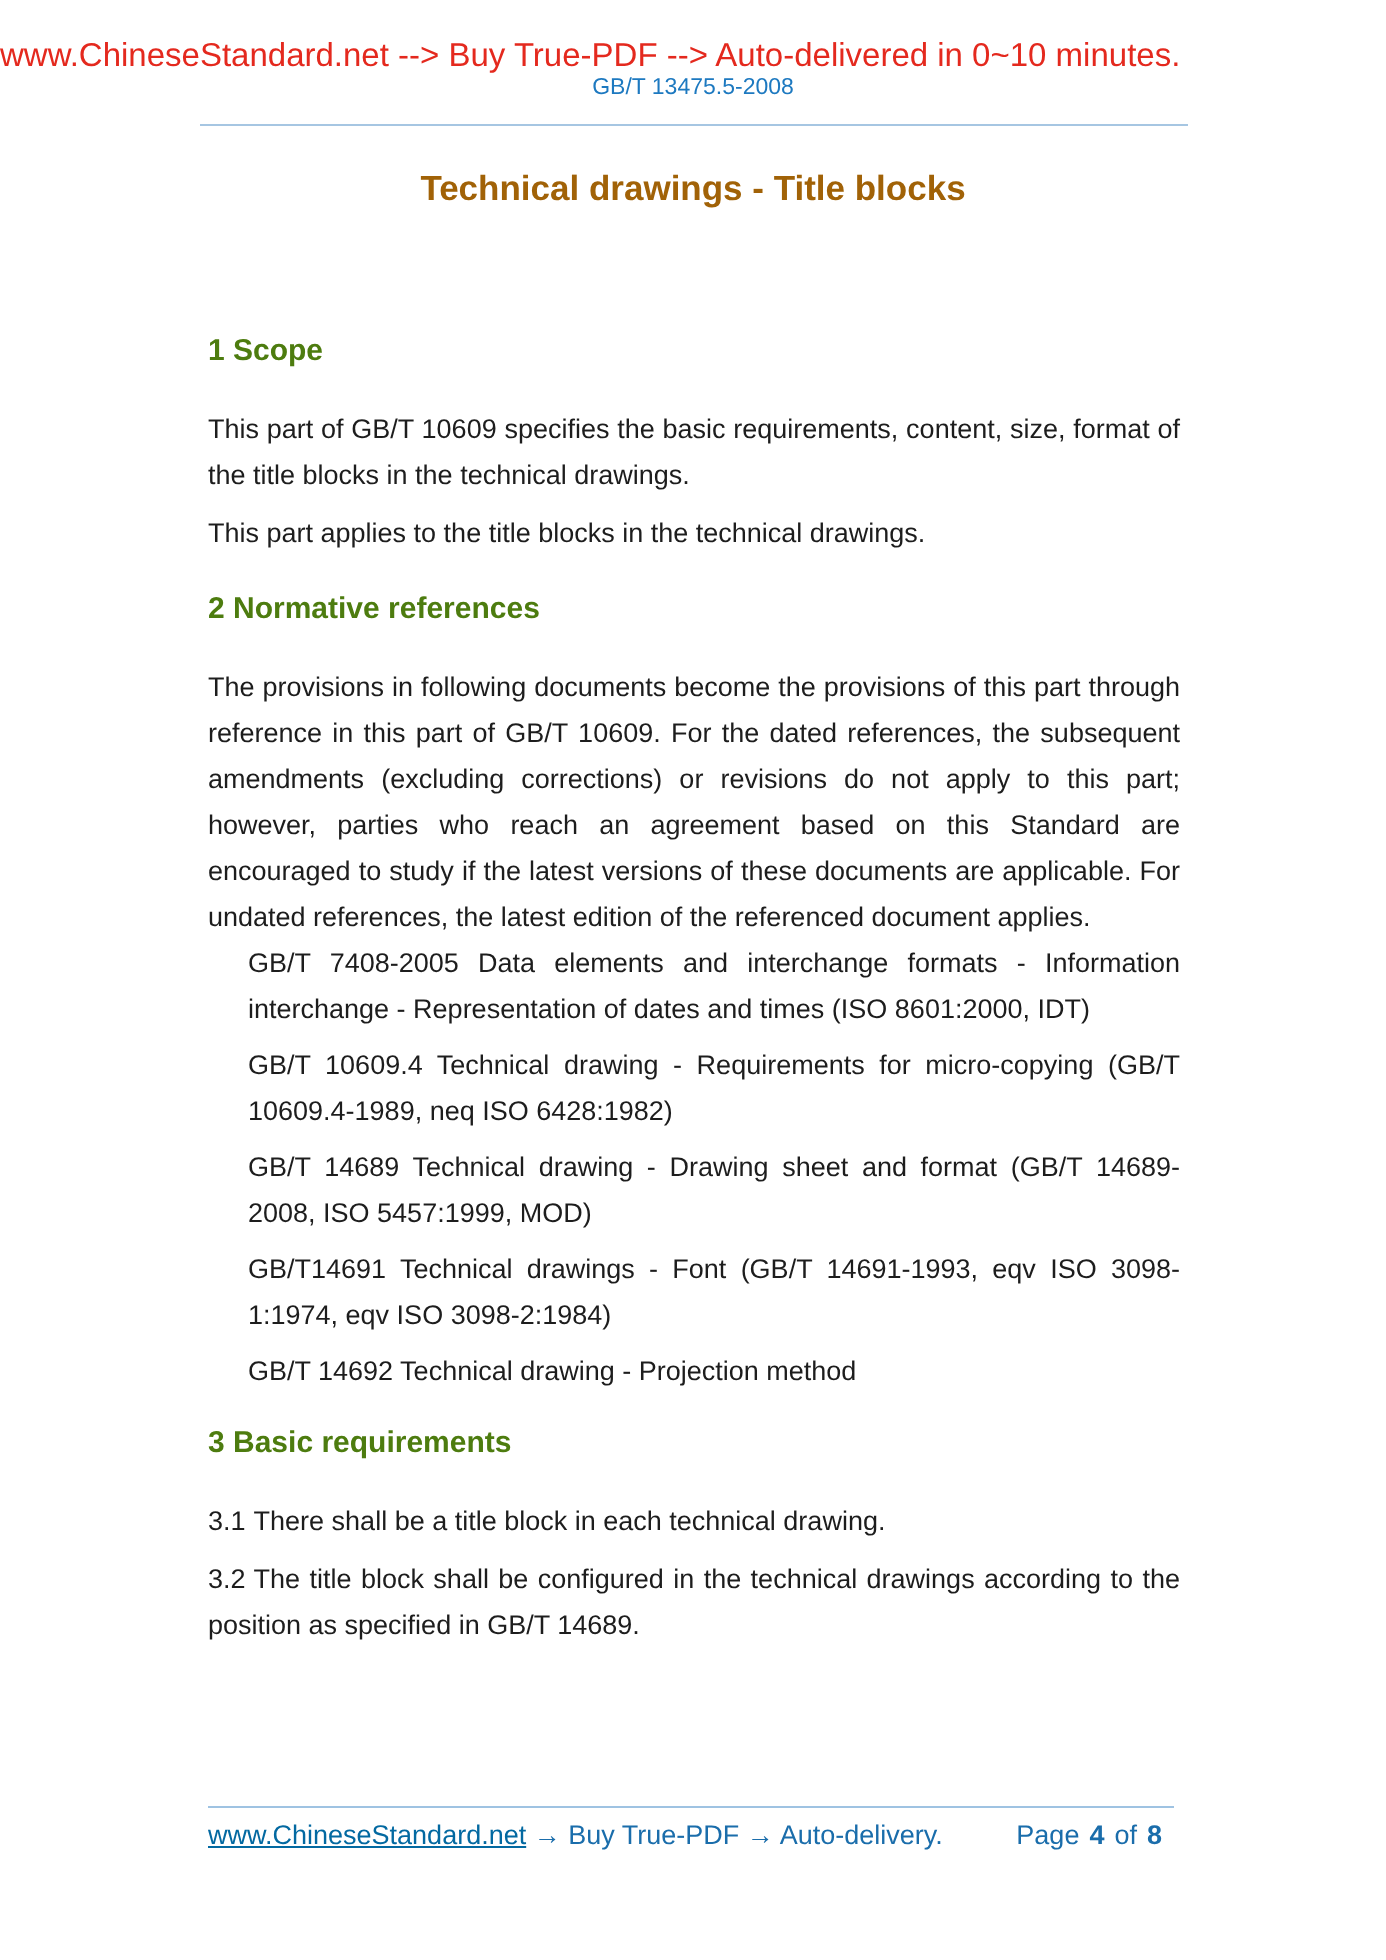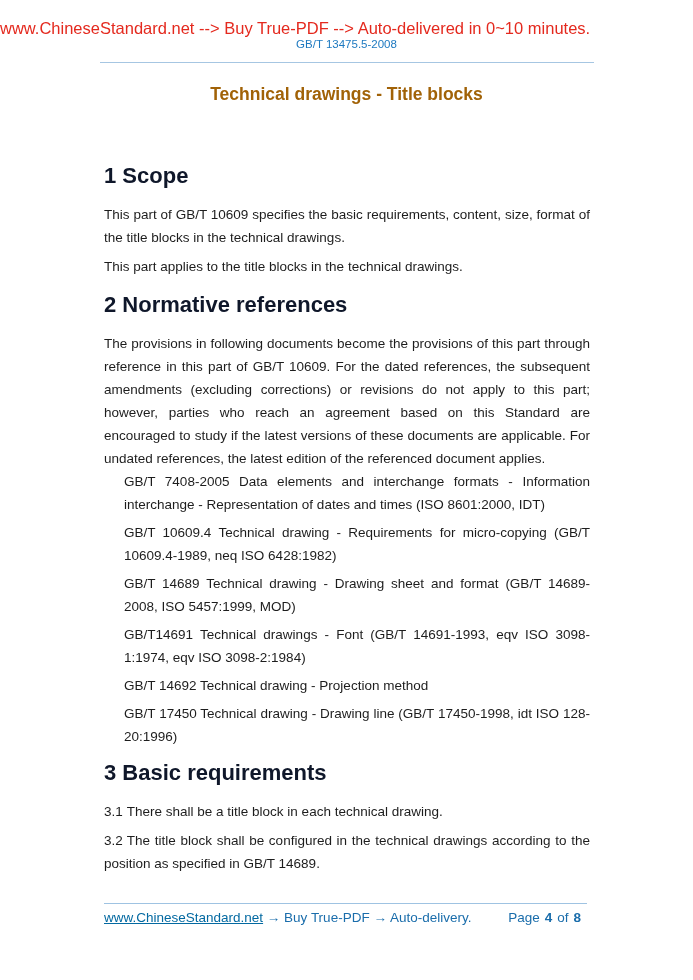--- a/index.html
+++ b/index.html
@@ -39,24 +39,24 @@
     margin-top: 21px;
     text-align: center;
     font-size: 17.5px;
     font-weight: bold;
     line-height: 21px;
     color: #a16207;
   }
   
   .content { padding: 0 103px 0 104px; }
   .section-heading {
-    font-size: 22px;
+    font-size: 15px;
     font-weight: bold;
     line-height: 22px;
-    color: #0f172a;
+    color: #4d7c0f;
   }
   .h-scope { margin-top: 60px; }
   .h-norm  { margin-top: 16px; }
   .h-basic { margin-top: 14px; }
   .content p {
     font-size: 13.5px;
     line-height: 23px;
     margin: 16px 0 6px;
     text-align: justify;
   }
@@ -115,21 +115,20 @@
 
     <div class="section-heading h-norm">2 Normative references</div>
     <p class="intro">The provisions in following documents become the provisions of this part through reference in this part of GB/T 10609. For the dated references, the subsequent amendments (excluding corrections) or revisions do not apply to this part; however, parties who reach an agreement based on this Standard are encouraged to study if the latest versions of these documents are applicable. For undated references, the latest edition of the referenced document applies.</p>
 
     <div class="references">
       <p>GB/T 7408-2005 Data elements and interchange formats - Information interchange - Representation of dates and times (ISO 8601:2000, IDT)</p>
       <p>GB/T 10609.4 Technical drawing - Requirements for micro-copying (GB/T 10609.4-1989, neq ISO 6428:1982)</p>
       <p>GB/T 14689 Technical drawing - Drawing sheet and format (GB/T 14689-2008, ISO 5457:1999, MOD)</p>
       <p>GB/T14691 Technical drawings - Font (GB/T 14691-1993, eqv ISO 3098-1:1974, eqv ISO 3098-2:1984)</p>
       <p>GB/T 14692 Technical drawing - Projection method</p>
-      <p>GB/T 17450 Technical drawing - Drawing line (GB/T 17450-1998, idt ISO 128-20:1996)</p>
     </div>
 
     <div class="section-heading h-basic">3 Basic requirements</div>
     <p><span class="clause-number">3.1</span><span>There shall be a title block in each technical drawing.</span></p>
     <p><span class="clause-number">3.2</span><span>The title block shall be configured in the technical drawings according to the position as specified in GB/T 14689.</span></p>
 
   </div>
 
   <div class="footer-rule"></div>
   <div class="footer-left">

